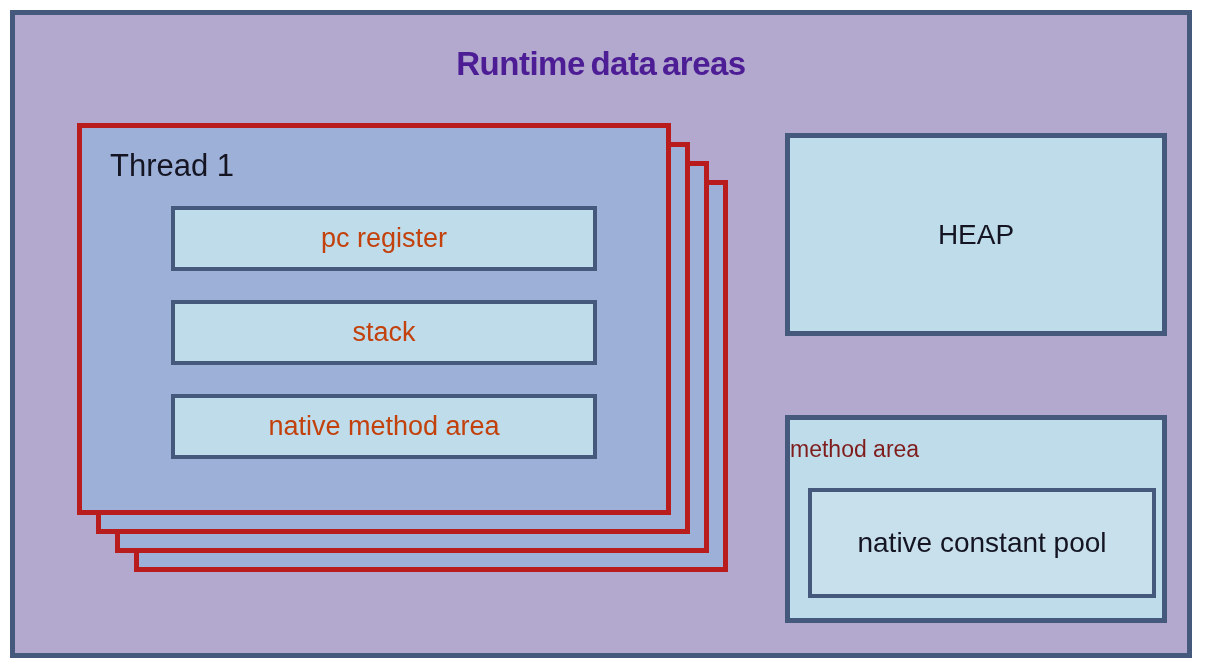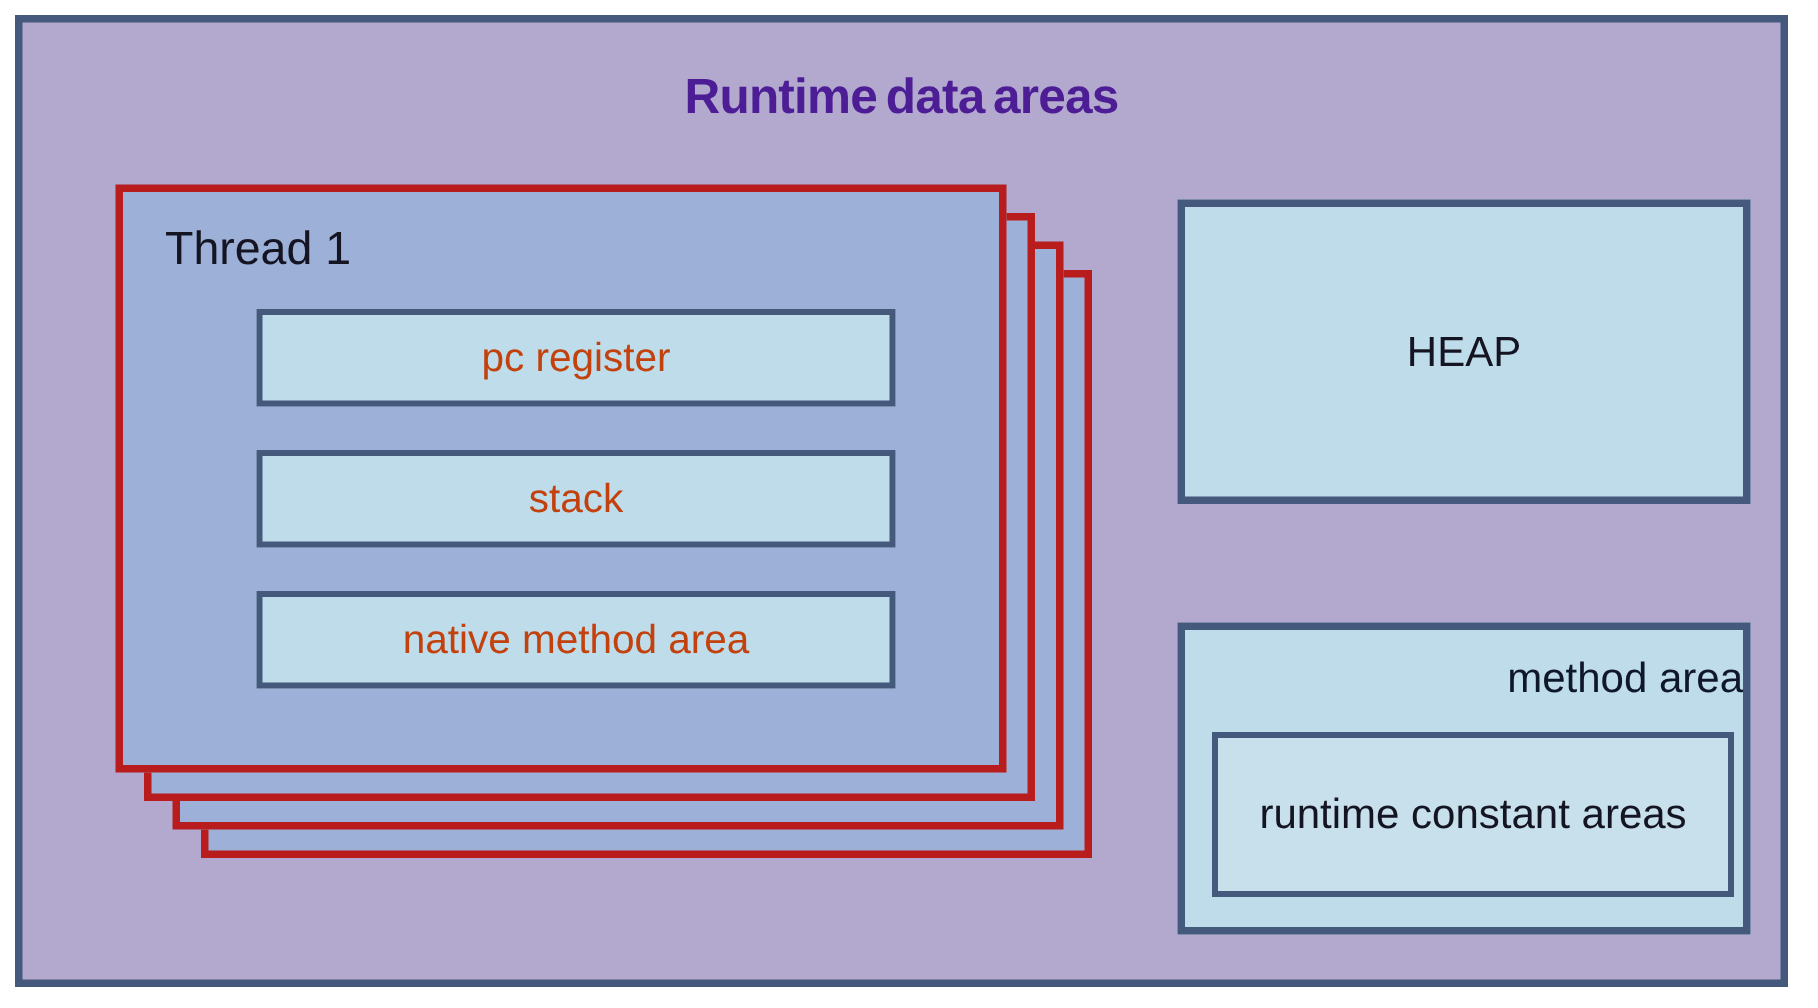--- a/index.html
+++ b/index.html
@@ -131,23 +131,23 @@
     box-sizing: border-box;
     background: #bedcea;
     border: 5px solid #44597c;
   }
 
   .method-area-label {
     position: absolute;
     left: 0;
     top: 16px;
     width: 100%;
-    text-align: right;
-    font-size: 28px;
-    color: #0f172a;
+    text-align: left;
+    font-size: 23px;
+    color: #7f1d1d;
   }
 
   .constant-pool-box {
     position: absolute;
     left: 18px;
     top: 68px;
     width: 348px;
     height: 110px;
     box-sizing: border-box;
     background: #c7e0eb;
@@ -200,20 +200,20 @@
 
       <div class="heap-box">
         <span>HEAP</span>
       </div>
 
       <div class="method-area-box">
 
         <div class="method-area-label">method area</div>
 
         <div class="constant-pool-box">
-          <span>runtime constant areas</span>
+          <span>native constant pool</span>
         </div>
 
       </div>
     </div>
 
   </div>
 </div>
 
 </body></html>

